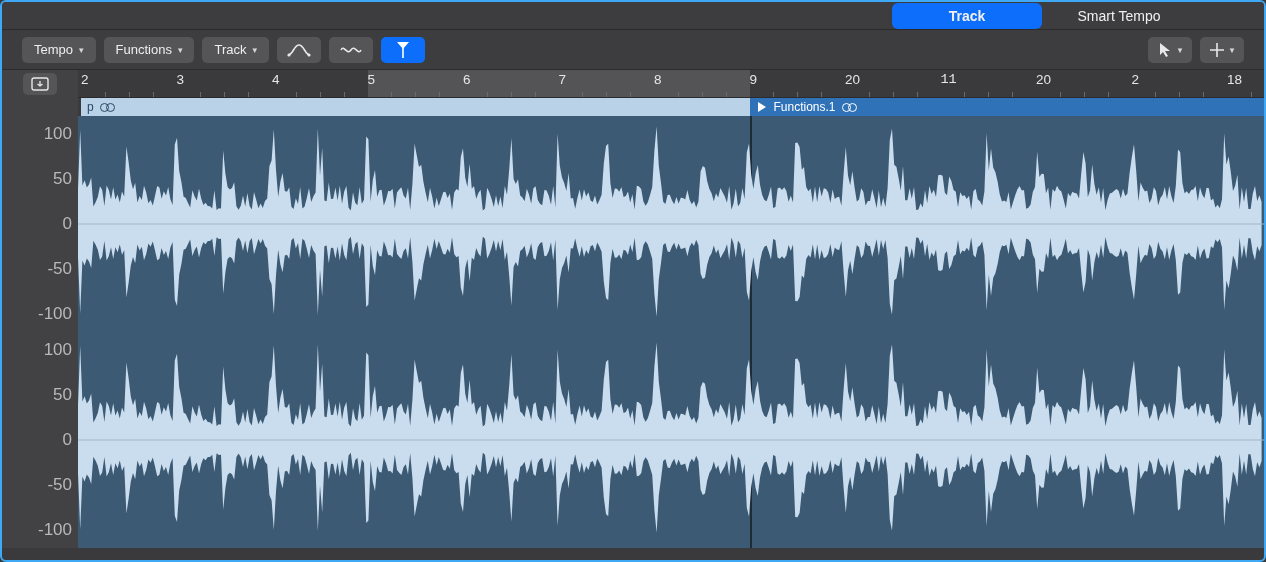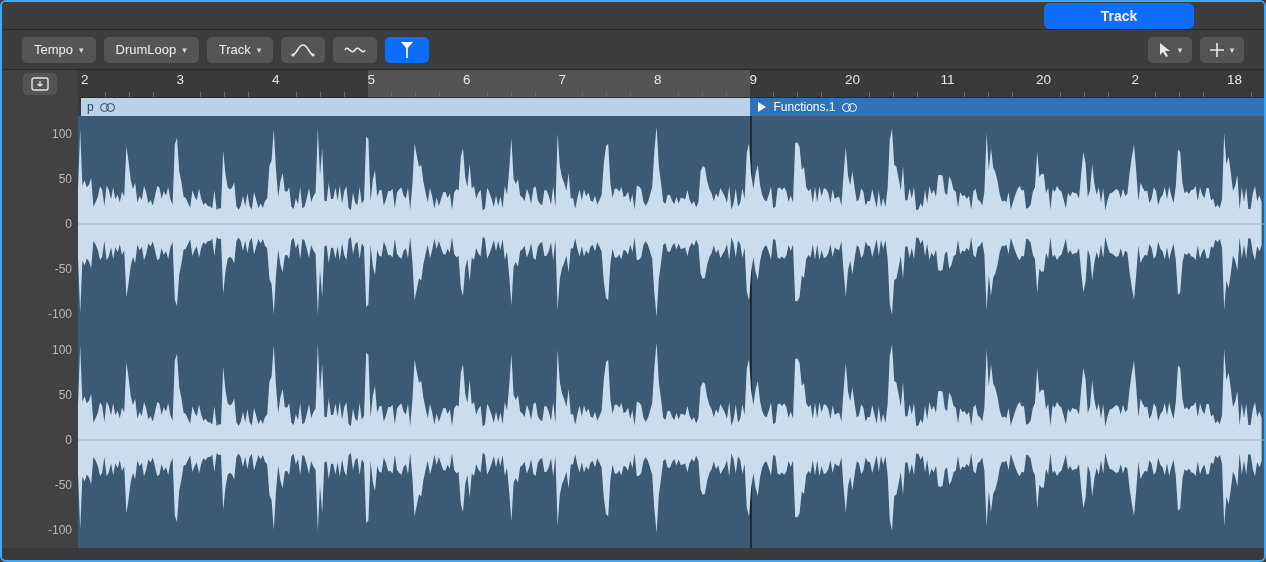--- a/index.html
+++ b/index.html
@@ -145,21 +145,21 @@
   
   .wave-row {
     display: flex;
     height: 432px;
   }
   .amp-gutter {
     width: 76px; flex: none;
     background: #424244;
     position: relative;
     color: #b8b8ba;
-    font-size: 12px;
+    font-size: 17px;
     text-align: right;
     padding-right: 6px;
   }
   .amp-gutter .lbl { position: absolute; right: 6px; transform: translateY(-50%); }
   .wave-area {
     flex: 1;
     position: relative;
     background: #3c5a74;
     overflow: hidden;
   }
@@ -173,29 +173,30 @@
   }
 
   
   svg { display: block; }
 </style>
 </head>
 <body>
 
 <div class="top-tabs">
   <div class="tab active">Track</div>
+  <div class="tab inactive">Smart Tempo</div>
 </div>
 
 <div class="toolbar">
   <div class="btn">
     <span>Tempo</span>
     <span class="chev">▾</span>
   </div>
   <div class="btn">
-    <span>DrumLoop</span>
+    <span>Functions</span>
     <span class="chev">▾</span>
   </div>
   <div class="btn">
     <span>Track</span>
     <span class="chev">▾</span>
   </div>
 
   <div class="btn icon-only wide">
     <svg width="24" height="14" viewBox="0 0 24 14">
       <path d="M1 12 C 6 12, 7 2, 12 2 C 17 2, 18 12, 23 12" stroke="#e8e8e8" stroke-width="1.6" fill="none"></path>
@@ -273,21 +274,21 @@
       <div style="position: absolute; bottom: 0px; width: 1px; height: 5px; background: rgb(106, 106, 108); left: 623.75px;"></div>
       <div style="position: absolute; bottom: 0px; width: 1px; height: 5px; background: rgb(106, 106, 108); left: 647.625px;"></div>
       <div class="bar" style="left: 671.5px;">9</div>
       <div style="position: absolute; bottom: 0px; width: 1px; height: 5px; background: rgb(106, 106, 108); left: 695.375px;"></div>
       <div style="position: absolute; bottom: 0px; width: 1px; height: 5px; background: rgb(106, 106, 108); left: 719.25px;"></div>
       <div style="position: absolute; bottom: 0px; width: 1px; height: 5px; background: rgb(106, 106, 108); left: 743.125px;"></div>
       <div class="bar" style="left: 767px;">20</div>
       <div style="position: absolute; bottom: 0px; width: 1px; height: 5px; background: rgb(106, 106, 108); left: 790.875px;"></div>
       <div style="position: absolute; bottom: 0px; width: 1px; height: 5px; background: rgb(106, 106, 108); left: 814.75px;"></div>
       <div style="position: absolute; bottom: 0px; width: 1px; height: 5px; background: rgb(106, 106, 108); left: 838.625px;"></div>
-      <div class="bar" style="left: 862.5px;">11</div>
+      <div class="bar" style="left: 862.5px; font-family: Liberation Mono, monospace;">11</div>
       <div style="position: absolute; bottom: 0px; width: 1px; height: 5px; background: rgb(106, 106, 108); left: 886.375px;"></div>
       <div style="position: absolute; bottom: 0px; width: 1px; height: 5px; background: rgb(106, 106, 108); left: 910.25px;"></div>
       <div style="position: absolute; bottom: 0px; width: 1px; height: 5px; background: rgb(106, 106, 108); left: 934.125px;"></div>
       <div class="bar" style="left: 958px;">20</div>
       <div style="position: absolute; bottom: 0px; width: 1px; height: 5px; background: rgb(106, 106, 108); left: 981.875px;"></div>
       <div style="position: absolute; bottom: 0px; width: 1px; height: 5px; background: rgb(106, 106, 108); left: 1005.75px;"></div>
       <div style="position: absolute; bottom: 0px; width: 1px; height: 5px; background: rgb(106, 106, 108); left: 1029.62px;"></div>
       <div class="bar" style="left: 1053.5px;">2</div>
       <div style="position: absolute; bottom: 0px; width: 1px; height: 5px; background: rgb(106, 106, 108); left: 1077.38px;"></div>
       <div style="position: absolute; bottom: 0px; width: 1px; height: 5px; background: rgb(106, 106, 108); left: 1101.25px;"></div>

